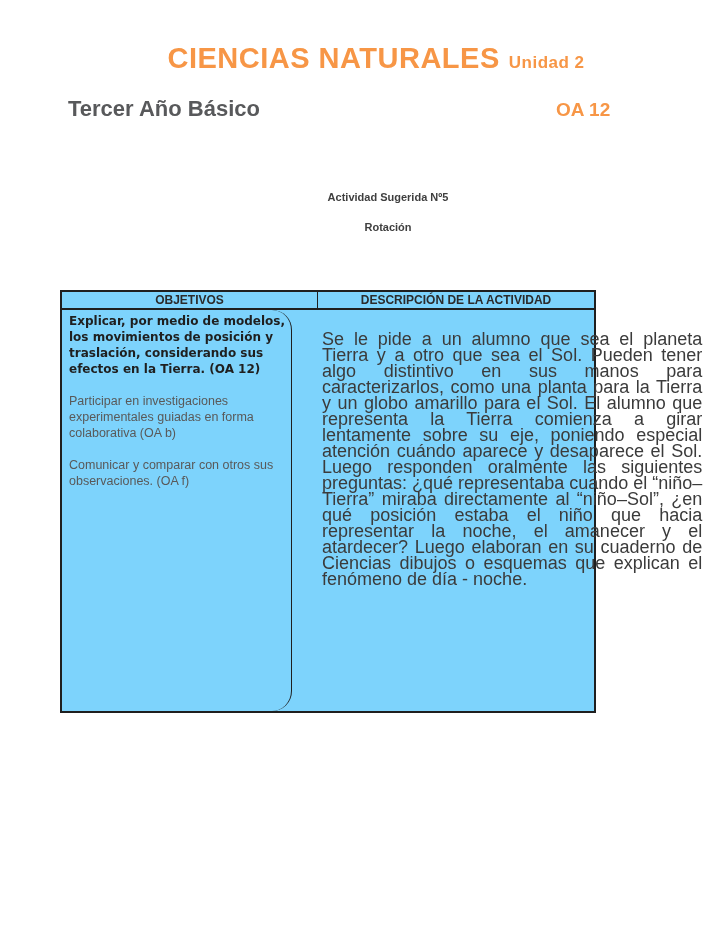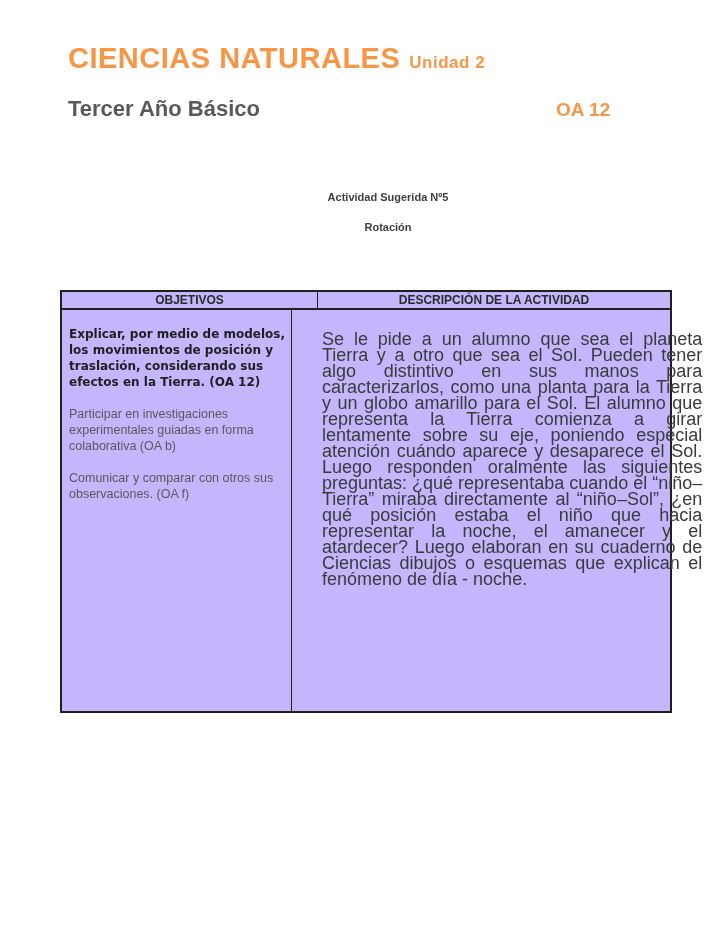--- a/index.html
+++ b/index.html
@@ -3,21 +3,21 @@
 <meta charset="utf-8">
 <style>
   * { margin:0; padding:0; box-sizing:border-box; }
   html,body { background:#ffffff; }
   body {
     width:720px; height:932px; position:relative; overflow:hidden;
     font-family:"Liberation Sans", sans-serif;
   }
 
   
-  .doc-header { position:absolute; left:68px; top:42px; width:600px; }
+  .doc-header { position:absolute; left:76px; top:42px; width:600px;text-align:center; }
   .main-title {
     font-size:29px; font-weight:bold; color:#F79646;
     letter-spacing:0.5px; white-space:nowrap;
   }
   .main-title .unit {
     font-size:17px; font-weight:bold; color:#F79646; margin-left:9px;
   }
   .grade-line { position:absolute; left:68px; top:96px; width:600px; }
   .grade {
     font-size:22px; font-weight:bold; color:#58595B; white-space:nowrap;
@@ -30,35 +30,35 @@
   
   .activity-title, .activity-subtitle {
     position:absolute; left:0; width:720px; text-align:center;
     font-size:11px; font-weight:bold; color:#3F3F3F;margin-left:28px;
   }
   .activity-title { top:191px; }
   .activity-subtitle { top:221px; }
 
   
   .tbl {
-    position:absolute; left:60px; top:290px; width:612px; height:423px;
+    position:absolute; left:60px; top:290px; width:536px; height:423px;
     border:2px solid #1F1F1F; display:flex; flex-direction:column;
-    background:#c4b5fd;
+    background:#7dd3fc;
   }
   .tbl-head { display:flex; height:18px; border-bottom:2px solid #1F1F1F; }
   .tbl-body { display:flex; flex:1; min-height:0; }
   .cell-left  { width:256px; border-right:1.5px solid #1F1F1F; }
   .cell-right { flex:1; }
 
   .th {
     font-size:12px; font-weight:bold; color:#2B2B2B;
     text-align:center; line-height:16px; overflow:hidden; white-space:nowrap;
   }
 
-  .obj-cell { padding:16px 6px 0 7px; }
+  .obj-cell { padding:3px 6px 0 7px;border-radius:20px; }
   .obj-main {
     font-family:"DejaVu Sans", sans-serif;
     font-size:12px; font-weight:bold; color:#1F1F1F;
     line-height:16px; margin-bottom:16px;
   }
   .obj-para {
     font-size:12.5px; color:#595959; line-height:16px; margin-bottom:16px;
   }
   .obj-main div, .obj-para div { white-space:nowrap; }
 

